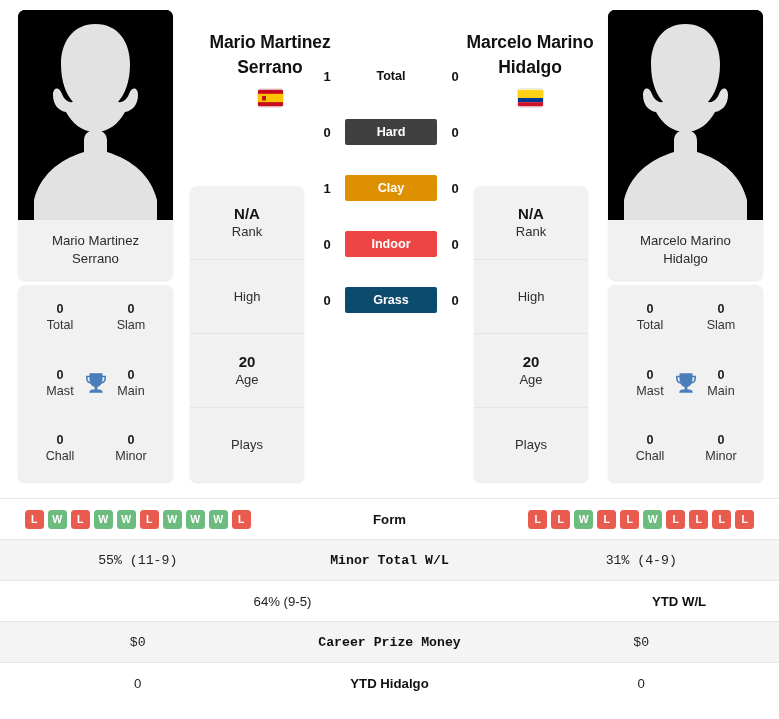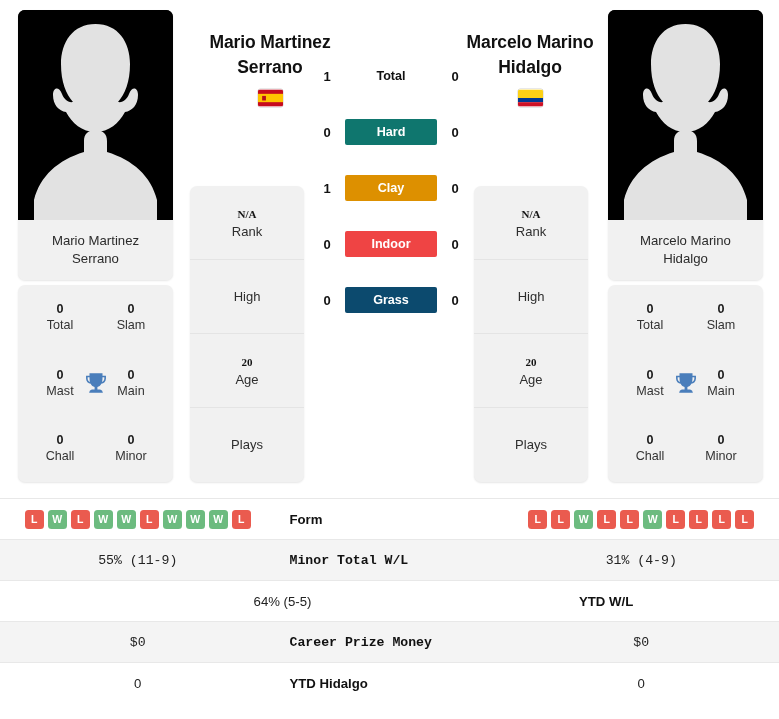--- a/index.html
+++ b/index.html
@@ -76,21 +76,21 @@
     box-shadow: 0 1px 2px rgba(0,0,0,.10);
   }
   .info-card.left  { left: 190px; }
   .info-card.right { left: 474px; }
   .ic-row {
     height: 74px; display: flex; flex-direction: column;
     align-items: center; justify-content: center;
     border-bottom: 1px solid #e4e4e4;
   }
   .ic-row:last-child { border-bottom: none; }
-  .ic-val { font-size: 11px; font-weight: 700; color: #141414; line-height: 18px; font-family: Liberation Serif, serif; }
+  .ic-val { font-size: 15px; font-weight: 700; color: #141414; line-height: 18px; }
   .ic-lab { font-size: 13px; color: #2e2e2e; line-height: 18px; }
 
   
   .surfaces { position: absolute; left: 318px; top: 62px; width: 146px; }
   .surf-row {
     display: flex; align-items: center; justify-content: space-between;
     height: 28px; margin-bottom: 28px;
   }
   .surf-row:last-child { margin-bottom: 0; }
   .surf-score {
@@ -110,21 +110,21 @@
     position: relative; display: flex; align-items: center;
     height: 41px; border-top: 1px solid #e8e8e8;
   }
   .st-row.shaded { background: #f4f4f4; font-family: Liberation Mono, monospace; }
   .st-left, .st-right {
     flex: 1 1 0; font-size: 13.2px; color: #222; text-align: center;
   }
   .st-left  { padding-right: 14px; }
   .st-right { padding-left: 14px; }
   .st-label {
-    flex: 0 0 200px; 
+    flex: 0 0 200px; text-align: center;
     font-size: 13.2px; font-weight: 700; color: #111;
   }
   .form-badges { display: flex; gap: 4px; justify-content: center; }
   .badge {
     width: 19px; height: 19px; border-radius: 3.5px;
     display: flex; align-items: center; justify-content: center;
     font-size: 10.5px; font-weight: 700; color: #ffffff;
   }
 </style>
 </head>
@@ -233,21 +233,21 @@
     </div>
 
     <div class="surfaces">
       <div class="surf-row">
         <div class="surf-score">1</div>
         <div class="surf-pill plain">Total</div>
         <div class="surf-score">0</div>
       </div>
       <div class="surf-row">
         <div class="surf-score">0</div>
-        <div class="surf-pill" style="background:#0f766e">Hard</div>
+        <div class="surf-pill" style="background:#404040">Hard</div>
         <div class="surf-score">0</div>
       </div>
       <div class="surf-row">
         <div class="surf-score">1</div>
         <div class="surf-pill" style="background:#dd9000">Clay</div>
         <div class="surf-score">0</div>
       </div>
       <div class="surf-row">
         <div class="surf-score">0</div>
         <div class="surf-pill" style="background:#ef4444">Indoor</div>
@@ -393,21 +393,21 @@
       </div>
     </div>
 
     <div class="st-row shaded">
       <div class="st-left">55% (11-9)</div>
       <div class="st-label">Minor Total W/L</div>
       <div class="st-right">31% (4-9)</div>
     </div>
 
     <div class="st-row">
-      <div class="st-left">64% (5-5)</div>
+      <div class="st-left">64% (9-5)</div>
       <div class="st-label">YTD W/L</div>
     </div>
 
     <div class="st-row shaded">
       <div class="st-left">$0</div>
       <div class="st-label">Career Prize Money</div>
       <div class="st-right">$0</div>
     </div>
 
     <div class="st-row">

